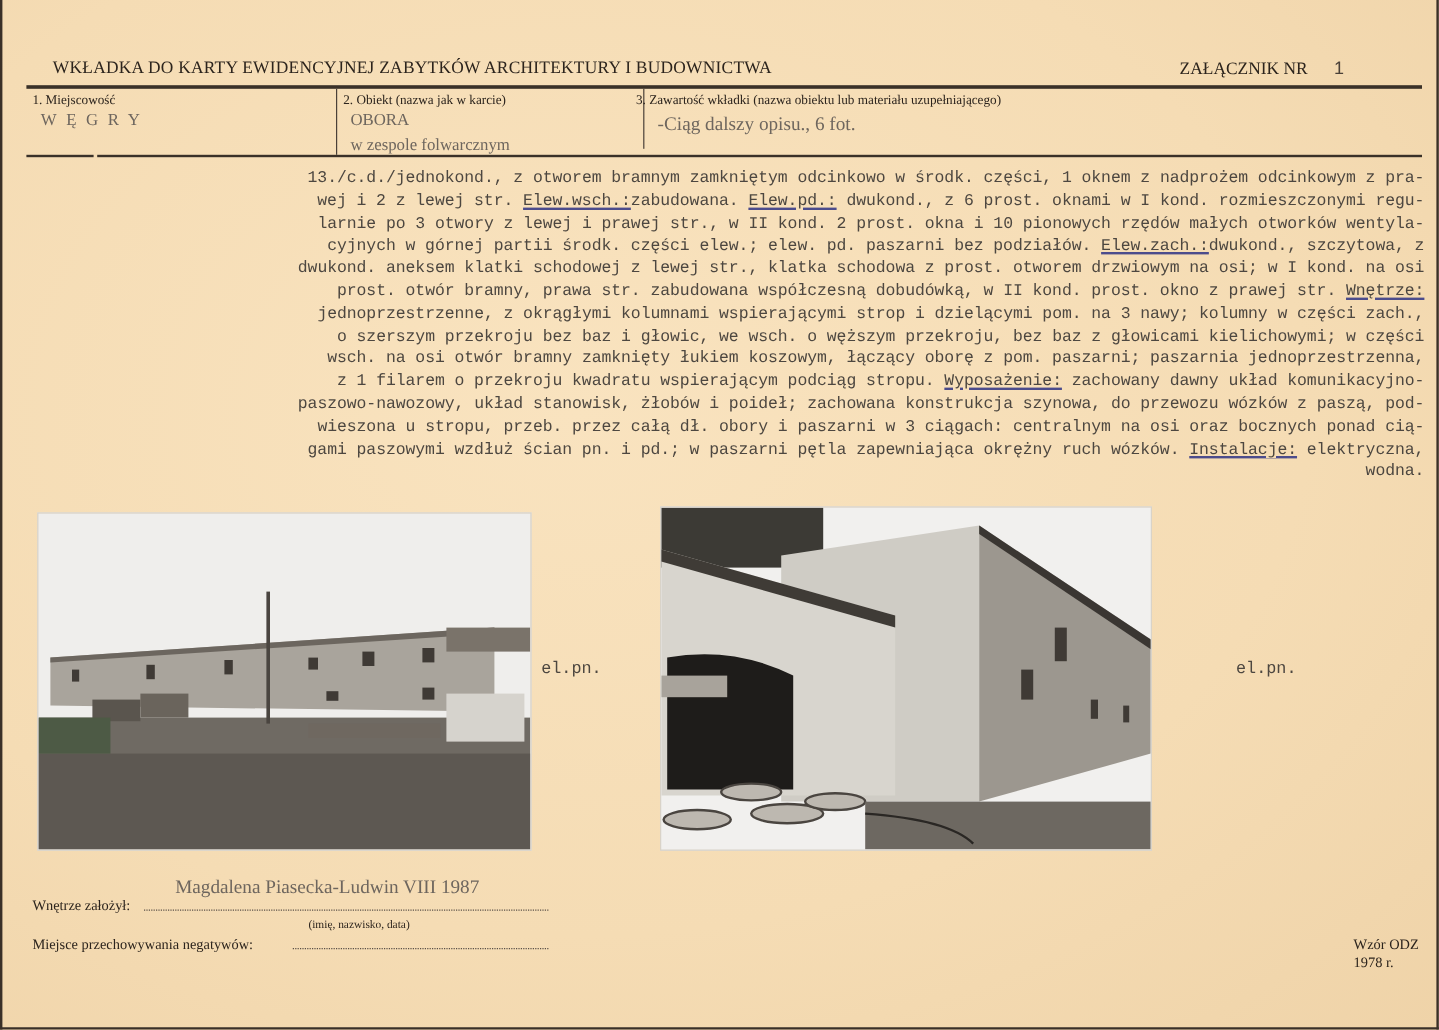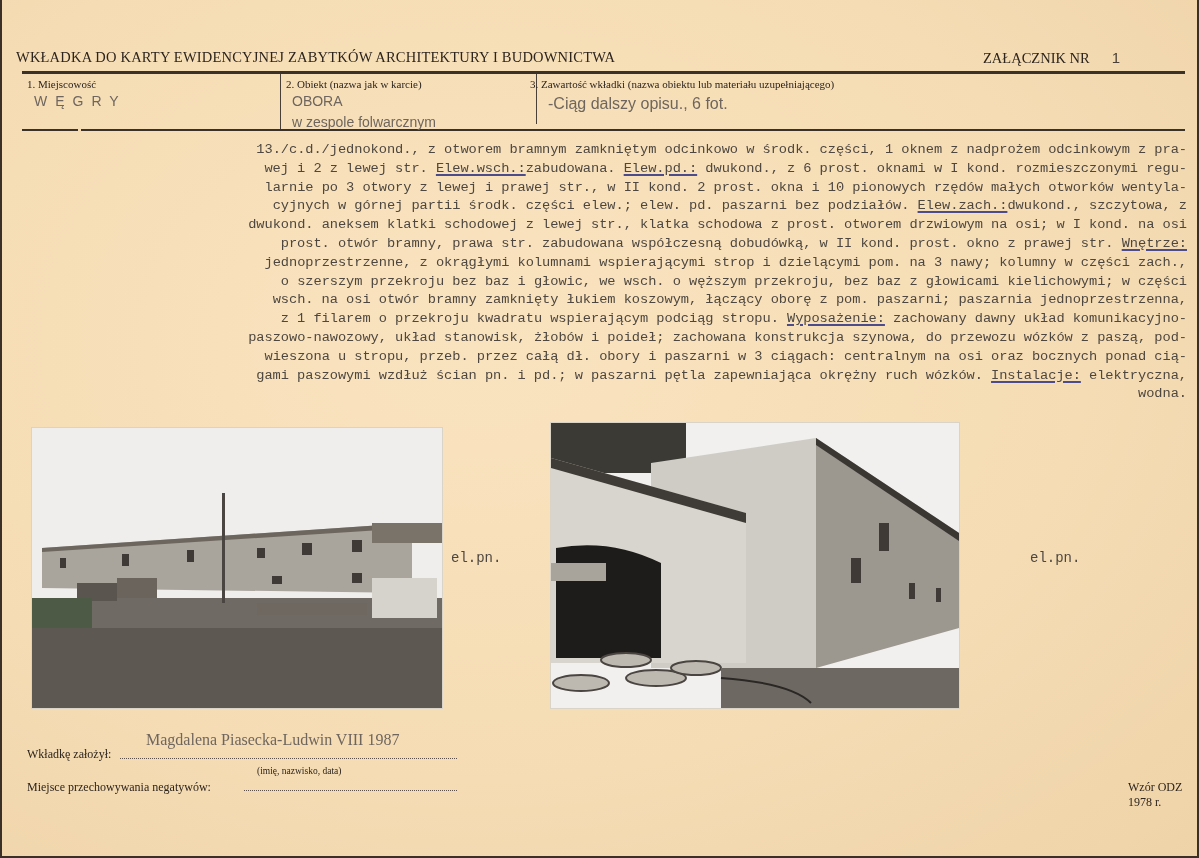--- a/index.html
+++ b/index.html
@@ -9,41 +9,41 @@
     position: relative;
     font-family: "Liberation Serif", serif;
     color: #2a231c;
   }
   .page {
     position: absolute; left: 0; top: 0; width: 1199px; height: 858px;
     background: radial-gradient(ellipse at 40% 40%, #f9e3bf 0%, #f5dcb4 60%, #efd3a8 100%);
     box-shadow: inset 2px 0 0 #3a3028, inset -2px 0 0 #3a3028, inset 0 -2px 0 #3a3028;
   }
   .hdr-title {
-    position: absolute; left: 16px; top: 49px;
+    position: absolute; left: 44px; top: 49px;
     font-size: 14.5px; letter-spacing: 0.2px; color: #2c241d;
   }
   .hdr-annex {
     position: absolute; left: 983px; top: 49px;
     font-size: 14.5px; color: #2c241d;
   }
   .hdr-annex .num { margin-left: 22px; font-family: "Liberation Sans", sans-serif; font-size: 15px; color: #4a4038; }
   .rule-thick {
     position: absolute; left: 22px; width: 1163px; top: 71px; height: 3px; background: #3a3128;
   }
   .rule-bottom {
     position: absolute; left: 22px; width: 1163px; top: 129px; height: 2px; background: #3a3128;
   }
   .rule-gap { position:absolute; left:78px; top:128px; width:3px; height:4px; background:#f5dcb4; }
   .vdiv { position: absolute; top: 74px; width: 1px; background: #4a4038; }
   .field-label {
     position: absolute; font-size: 11px; color: #2c241d;
   }
   .typed {
-    font-family: Liberation Sans, sans-serif; color: #6e665e;
+    font-family: Liberation Serif, serif; color: #6e665e;
   }
   .field-value { position: absolute; font-size: 14px; }
   .spaced { letter-spacing: 8px; }
   .desc {
     position: absolute; left: 27px; top: 141px; width: 1160px;
     font-family: "Liberation Mono", monospace; font-size: 13.7px; line-height: 18.8px;
     color: #4d4740; white-space: pre; letter-spacing: -0.05px; text-align: right;
   }
   .desc u { text-decoration: underline; text-decoration-color: #4c4c8c; text-decoration-thickness: 2px; text-underline-offset: 2px; }
   .photo {
@@ -149,19 +149,19 @@
         <rect x="328" y="100" width="10" height="28"></rect>
           <rect x="300" y="135" width="10" height="25"></rect>
         <rect x="358" y="160" width="6" height="16"></rect>
           <rect x="385" y="165" width="5" height="14"></rect>
       </g>
     </svg>
   </div>
   <div class="photo-caption" style="left:1030px; top:550px;">el.pn.</div>
 
   <div class="footer-typed" style="left:146px; top:731px;">Magdalena Piasecka-Ludwin VIII 1987</div>
-  <div class="footer-label" style="left:27px; top:747px;">Wkładkę założył:</div>
+  <div class="footer-label" style="left:27px; top:747px;">Wnętrze założył:</div>
   <div class="dotline" style="left:120px; top:758px; width:337px;"></div>
   <div class="footer-sub" style="left:257px; top:766px;">(imię, nazwisko, data)</div>
   <div class="footer-label" style="left:27px; top:780px;">Miejsce przechowywania negatywów:</div>
   <div class="dotline" style="left:244px; top:790px; width:213px;"></div>
   <div class="wzor">Wzór ODZ 1978 r.</div>
 </div>
 
 </body></html>

